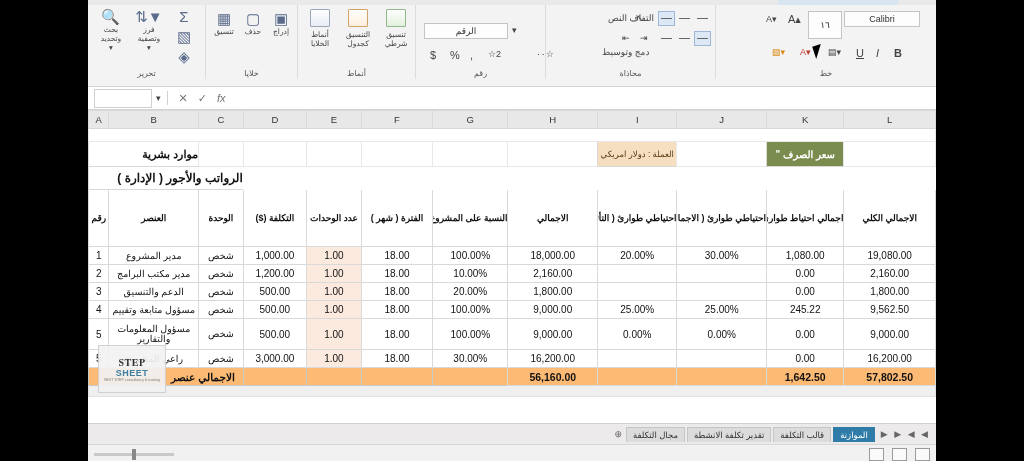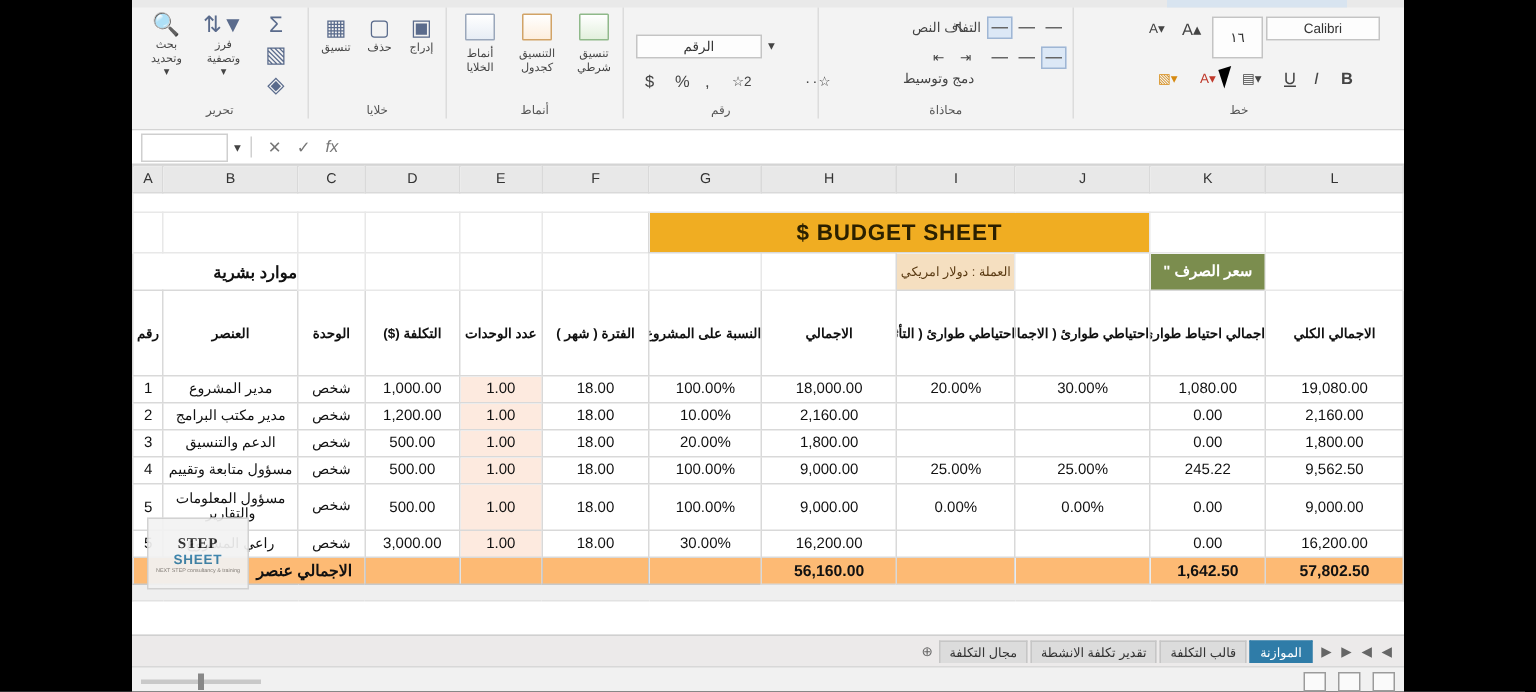--- a/index.html
+++ b/index.html
@@ -244,46 +244,39 @@
           <td>D</td>
           <td>C</td>
           <td>B</td>
           <td>A</td>
         </tr>
 
         <tr class="blank">
           <td colspan="12" style="height:12px;border:1px solid #e8e8e8;"></td>
         </tr>
 
+
         <tr>
           <td style="border:1px solid #e8e8e8;"></td>
-          <td style="border:1px solid #e8e8e8;"></td>
-          <td class="title-cell" colspan="4" style="height:26px;">BUDGET SHEET  $</td>
-          <td style="border:1px solid #e8e8e8;"></td>
-          <td style="border:1px solid #e8e8e8;"></td>
-          <td style="border:1px solid #e8e8e8;"></td>
-          <td style="border:1px solid #e8e8e8;"></td>
-          <td style="border:1px solid #e8e8e8;"></td>
-          <td style="border:1px solid #e8e8e8;"></td>
+          <td class="tagA" style="height:24px;">سعر الصرف "</td>
+          <td style="border:1px solid #e8e8e8;"></td>
+          <td class="tagB" style="height:24px;">العملة : دولار امريكي</td>
+          <td style="border:1px solid #e8e8e8;"></td>
+          <td style="border:1px solid #e8e8e8;"></td>
+          <td style="border:1px solid #e8e8e8;"></td>
+          <td style="border:1px solid #e8e8e8;"></td>
+          <td style="border:1px solid #e8e8e8;"></td>
+          <td style="border:1px solid #e8e8e8;"></td>
+          <td class="hr-cell" colspan="2">موارد بشرية</td>
         </tr>
 
         <tr>
-          <td style="border:1px solid #e8e8e8;"></td>
-          <td class="tagA" style="height:24px;">سعر الصرف "</td>
-          <td style="border:1px solid #e8e8e8;"></td>
-          <td class="tagB" style="height:24px;">العملة : دولار امريكي</td>
-          <td style="border:1px solid #e8e8e8;"></td>
-          <td style="border:1px solid #e8e8e8;"></td>
-          <td style="border:1px solid #e8e8e8;"></td>
-          <td style="border:1px solid #e8e8e8;"></td>
-          <td style="border:1px solid #e8e8e8;"></td>
-          <td style="border:1px solid #e8e8e8;"></td>
-          <td class="hr-cell" colspan="2">موارد بشرية</td>
-        </tr>
-
+          <td colspan="9" style="border:1px solid #fff;"></td>
+          <td class="section-title" colspan="3" style="height:22px;">الرواتب والأجور ( الإدارة )</td>
+        </tr>
 
         <tr class="thead">
           <td style="height:56px;">الاجمالي الكلي</td>
           <td>اجمالي احتياط طوارئ</td>
           <td>احتياطي طوارئ ( الاجمالية )</td>
           <td>احتياطي طوارئ ( التأثير )</td>
           <td>الاجمالي</td>
           <td>النسبة على المشروع</td>
           <td>الفترة ( شهر )</td>
           <td>عدد الوحدات</td>

